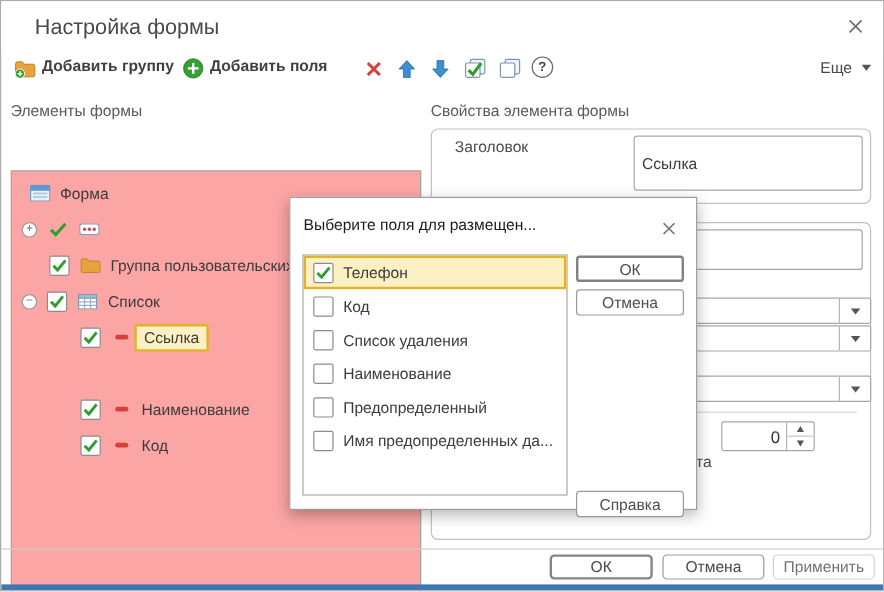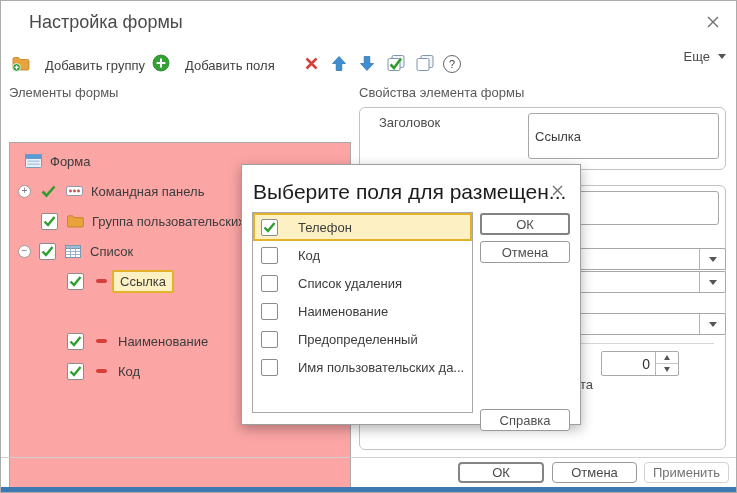--- a/index.html
+++ b/index.html
@@ -7,21 +7,21 @@
     position:relative;width:735px;height:491px;background:#fff;
     border:1px solid #ababab;overflow:hidden;
     font-family:"Liberation Sans", sans-serif;color:#404040;font-size:13px;
   }
   
   .titlebar{position:absolute;left:0;top:0;right:0;height:44px;background:#fff;padding-left:32px;}
   .title{position:absolute;left:28px;top:11px;font-size:18px;color:#4a4a4a;}
   .win-close{position:absolute;right:12px;top:10px;width:22px;height:22px;display:flex;align-items:center;justify-content:center;cursor:pointer;}
   
   .toolbar{position:absolute;left:0;top:46px;right:0;height:30px;}
-  .tbtn{position:absolute;top:0;height:26px;display:flex;align-items:flex-end;gap:14px;color:#404040;cursor:pointer;}
+  .tbtn{position:absolute;top:0;height:26px;display:flex;align-items:flex-start;gap:4px;color:#404040;cursor:pointer;font-weight:bold;}
   .ticon{display:inline-flex;align-items:center;justify-content:center;width:20px;height:20px;}
   .more-btn{position:absolute;right:10px;top:2px;display:flex;align-items:center;gap:8px;color:#4a4a4a;cursor:pointer;}
   .dd-caret{width:0;height:0;border-left:4px solid transparent;border-right:4px solid transparent;border-top:5px solid #555;}
   .help-circle{width:16px;height:16px;border:1px solid #666;border-radius:50%;display:flex;align-items:center;justify-content:center;font-size:11px;color:#444;}
   
   .sec-label{position:absolute;color:#5a5a5a;}
   
   .tree-box{position:absolute;left:8px;top:100px;width:340px;height:352px;border:1px solid #a6a6a6;background:#fca5a5;margin-top:41px;}
   .trow{position:absolute;left:0;right:0;height:28px;display:flex;align-items:center;cursor:default;}
   .expander{width:11px;height:11px;border:1px solid #9a9a9a;border-radius:50%;font-size:10px;line-height:9px;text-align:center;color:#777;flex:none;margin-right:8px;background:#fff;cursor:pointer;}
@@ -45,26 +45,26 @@
   .tri-up{width:0;height:0;border-left:3.5px solid transparent;border-right:3.5px solid transparent;border-bottom:5px solid #555;}
   .tri-down{width:0;height:0;border-left:3.5px solid transparent;border-right:3.5px solid transparent;border-top:5px solid #555;}
   
   .footer-sep{position:absolute;left:0;right:0;top:456px;height:1px;background:#d0d0d0;}
   .btn{position:absolute;top:461px;height:21px;border:1px solid #999;border-radius:4px;background:#fff;color:#4a4a4a;font-family:"Liberation Sans", sans-serif;font-size:13px;display:flex;align-items:center;justify-content:center;cursor:pointer;box-sizing:border-box;}
   .btn.default{border:2px solid #858585;}
   .btn.disabled{border-color:#d2d2d2;color:#737373;cursor:default;}
   .bottom-bar{position:absolute;left:0;right:0;bottom:0;height:5px;background:#3e78b0;}
   
   .modal{position:absolute;left:240px;top:163px;width:338px;height:259px;background:#fff;border:1px solid #9e9e9e;box-shadow:0 4px 12px rgba(0,0,0,0.30);z-index:10;}
-  .modal-title{position:absolute;left:11px;top:15px;font-size:21px;color:#1c1c1c;white-space:nowrap;}
+  .modal-title{position:absolute;left:11px;top:15px;font-size:13px;color:#1c1c1c;white-space:nowrap;}
   .modal-close{position:absolute;right:13px;top:15px;width:20px;height:20px;display:flex;align-items:center;justify-content:center;cursor:pointer;}
   .mlist{position:absolute;left:10px;top:47px;width:221px;height:201px;border:1px solid #a8a8a8;background:#fff;box-sizing:border-box;}
   .mrow{position:absolute;left:0;right:0;height:28px;display:flex;align-items:center;cursor:pointer;box-sizing:border-box;padding-left:8px;}
   .mrow.selected{background:#fdf1c3;border:2px solid #e2b32a;padding-left:6px;}
-  .mrow .mlabel{margin-left:20px;color:#3c3c3c;white-space:nowrap;}
+  .mrow .mlabel{margin-left:8px;color:#3c3c3c;white-space:nowrap;}
   .mbtn{position:absolute;left:238px;width:90px;height:22px;border:1px solid #9a9a9a;border-radius:3px;background:#fff;color:#4f4f4f;display:flex;align-items:center;justify-content:center;cursor:pointer;box-sizing:border-box;font-size:13px;}
   .mbtn.default{border:2px solid #828282;}
 </style>
 </head>
 <body>
 
 <div class="window">
 
   <div class="titlebar">
     <div class="title">Настройка формы</div>
@@ -166,21 +166,20 @@
           </svg>
       </span>
       <span class="node-icon">
         <svg width="17" height="10" viewBox="0 0 17 10">
           <rect x="0.5" y="0.5" width="16" height="9" rx="2" fill="#fff" stroke="#8a9bb0"></rect>
           <circle cx="4.5" cy="5" r="1.4" fill="#c0504d"></circle>
           <circle cx="8.5" cy="5" r="1.4" fill="#c0504d"></circle>
           <circle cx="12.5" cy="5" r="1.4" fill="#c0504d"></circle>
         </svg>
       </span>
-      <span class="tlabel">Командная панель</span>
     </div>
 
     <div class="trow" style="top:64px;padding-left:31px">
       <span class="cbox">
         <svg width="13" height="11" viewBox="0 0 13 11">
             <path d="M1.5 5.5 L5 9 L11.5 1" stroke="#2f9e2f" stroke-width="2.4" fill="none"></path>
           </svg>
       </span>
       <span class="node-icon">
         <svg width="17" height="13" viewBox="0 0 17 13">
@@ -317,21 +316,21 @@
       <div class="mrow" style="top:84px">
         <span class="cbox"></span>
         <span class="mlabel">Наименование</span>
       </div>
       <div class="mrow" style="top:112px">
         <span class="cbox"></span>
         <span class="mlabel">Предопределенный</span>
       </div>
       <div class="mrow" style="top:140px">
         <span class="cbox"></span>
-        <span class="mlabel">Имя пользовательских да...</span>
+        <span class="mlabel">Имя предопределенных да...</span>
       </div>
     </div>
 
     <button class="mbtn default" style="top:48px">ОК</button>
     <button class="mbtn" style="top:76px">Отмена</button>
     <button class="mbtn" style="top:244px">Справка</button>
   </div>
 
 </div>
 

